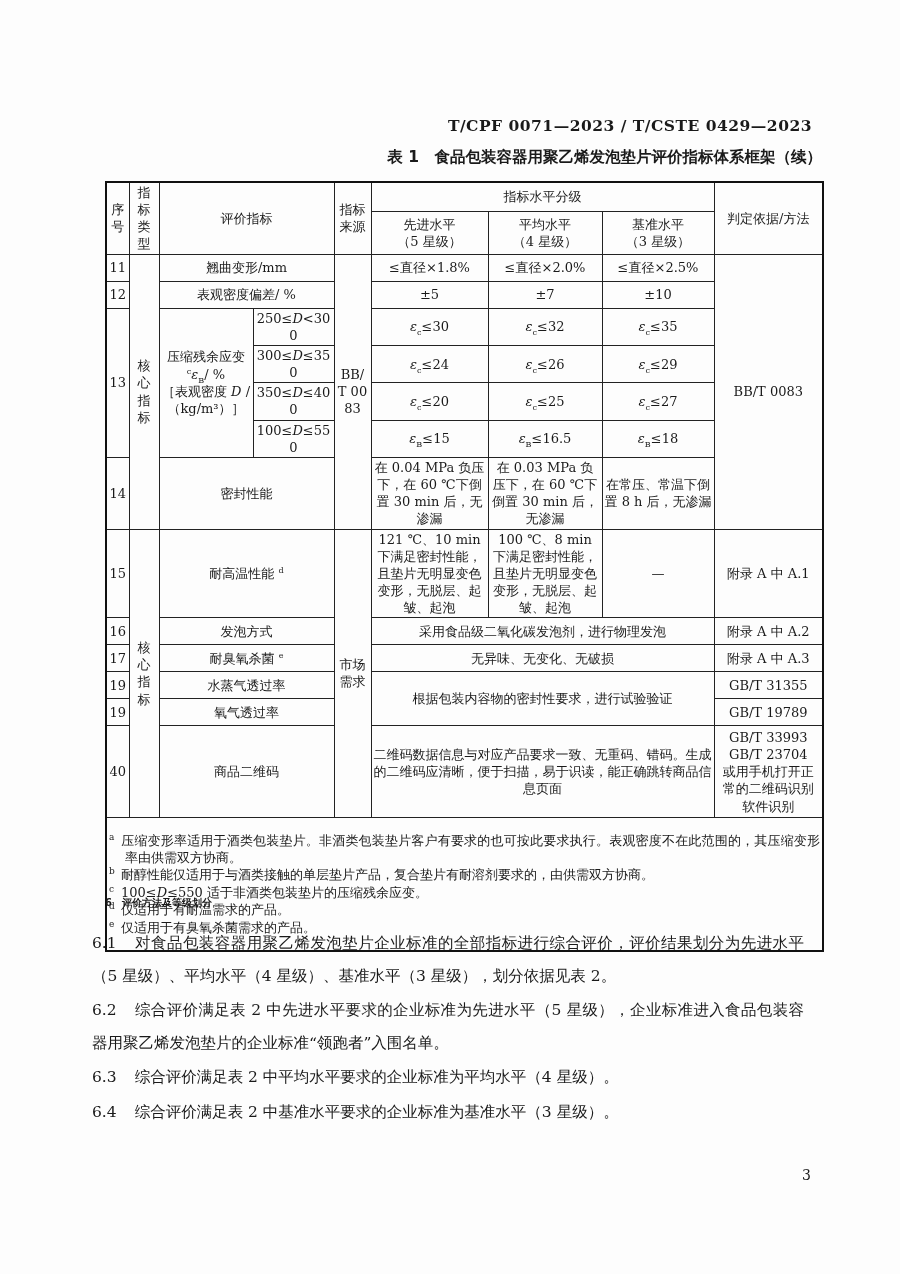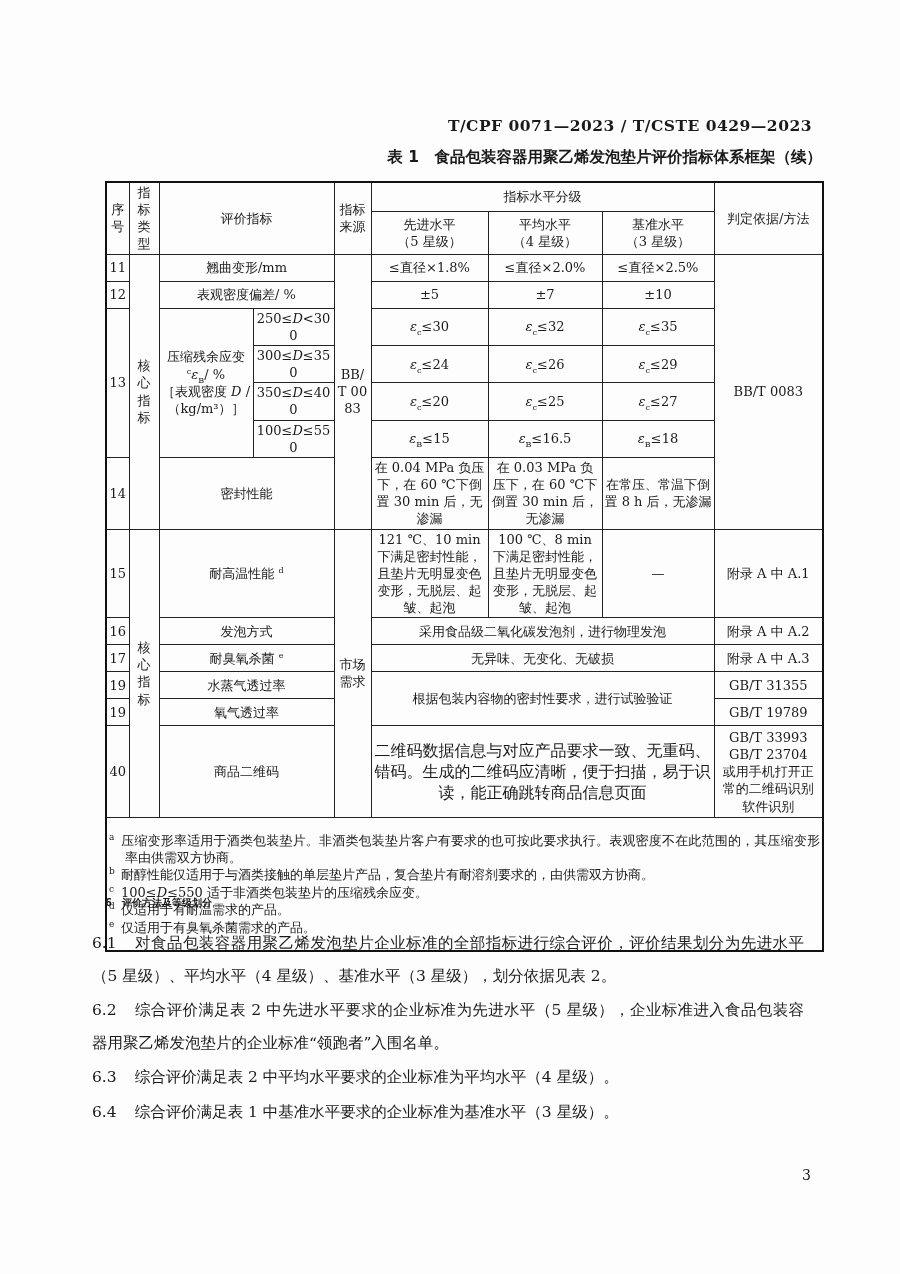--- a/index.html
+++ b/index.html
@@ -186,21 +186,21 @@
 
     <tr style="height:27px">
       <td>19</td>
       <td colspan="2">氧气透过率</td>
       <td>GB/T 19789</td>
     </tr>
 
     <tr style="height:92px">
       <td>40</td>
       <td colspan="2">商品二维码</td>
-      <td colspan="3" class="lt" style="font-size:16px">二维码数据信息与对应产品要求一致、无重码、错码。生成的二维码应清晰，便于扫描，易于识读，能正确跳转商品信息页面</td>
+      <td colspan="3" class="lt" style="font-size:13px">二维码数据信息与对应产品要求一致、无重码、错码。生成的二维码应清晰，便于扫描，易于识读，能正确跳转商品信息页面</td>
       <td class="pre sm">GB/T 33993
 GB/T 23704
 或用手机打开正常的二维码识别软件识别</td>
     </tr>
 
     <tr style="height:133px">
       <td colspan="9" class="footcell">
         <div class="note"><span class="mk">a</span><span>压缩变形率适用于酒类包装垫片。非酒类包装垫片客户有要求的也可按此要求执行。表观密度不在此范围的，其压缩变形率由供需双方协商。</span></div>
         <div class="note"><span class="mk">b</span><span>耐醇性能仅适用于与酒类接触的单层垫片产品，复合垫片有耐溶剂要求的，由供需双方协商。</span></div>
         <div class="note"><span class="mk">c</span><span>100≤<i>D</i>≤550 适于非酒类包装垫片的压缩残余应变。</span></div>
@@ -210,18 +210,18 @@
     </tr>
   </tbody>
     </table>
 
   <div class="sec-heading">6　评价方法及等级划分</div>
 
   <div class="clauses">
     <p class="clause"><span class="cnum">6.1</span><span>对食品包装容器用聚乙烯发泡垫片企业标准的全部指标进行综合评价，评价结果划分为先进水平（5 星级）、平均水平（4 星级）、基准水平（3 星级），划分依据见表 2。</span></p>
     <p class="clause"><span class="cnum">6.2</span><span>综合评价满足表 2 中先进水平要求的企业标准为先进水平（5 星级），企业标准进入食品包装容器用聚乙烯发泡垫片的企业标准“领跑者”入围名单。</span></p>
     <p class="clause"><span class="cnum">6.3</span><span>综合评价满足表 2 中平均水平要求的企业标准为平均水平（4 星级）。</span></p>
-    <p class="clause"><span class="cnum">6.4</span><span>综合评价满足表 1 中基准水平要求的企业标准为基准水平（3 星级）。</span></p>
+    <p class="clause"><span class="cnum">6.4</span><span>综合评价满足表 2 中基准水平要求的企业标准为基准水平（3 星级）。</span></p>
   </div>
 
   <div class="page-number">3</div>
 
 </div>
 
 </body></html>

